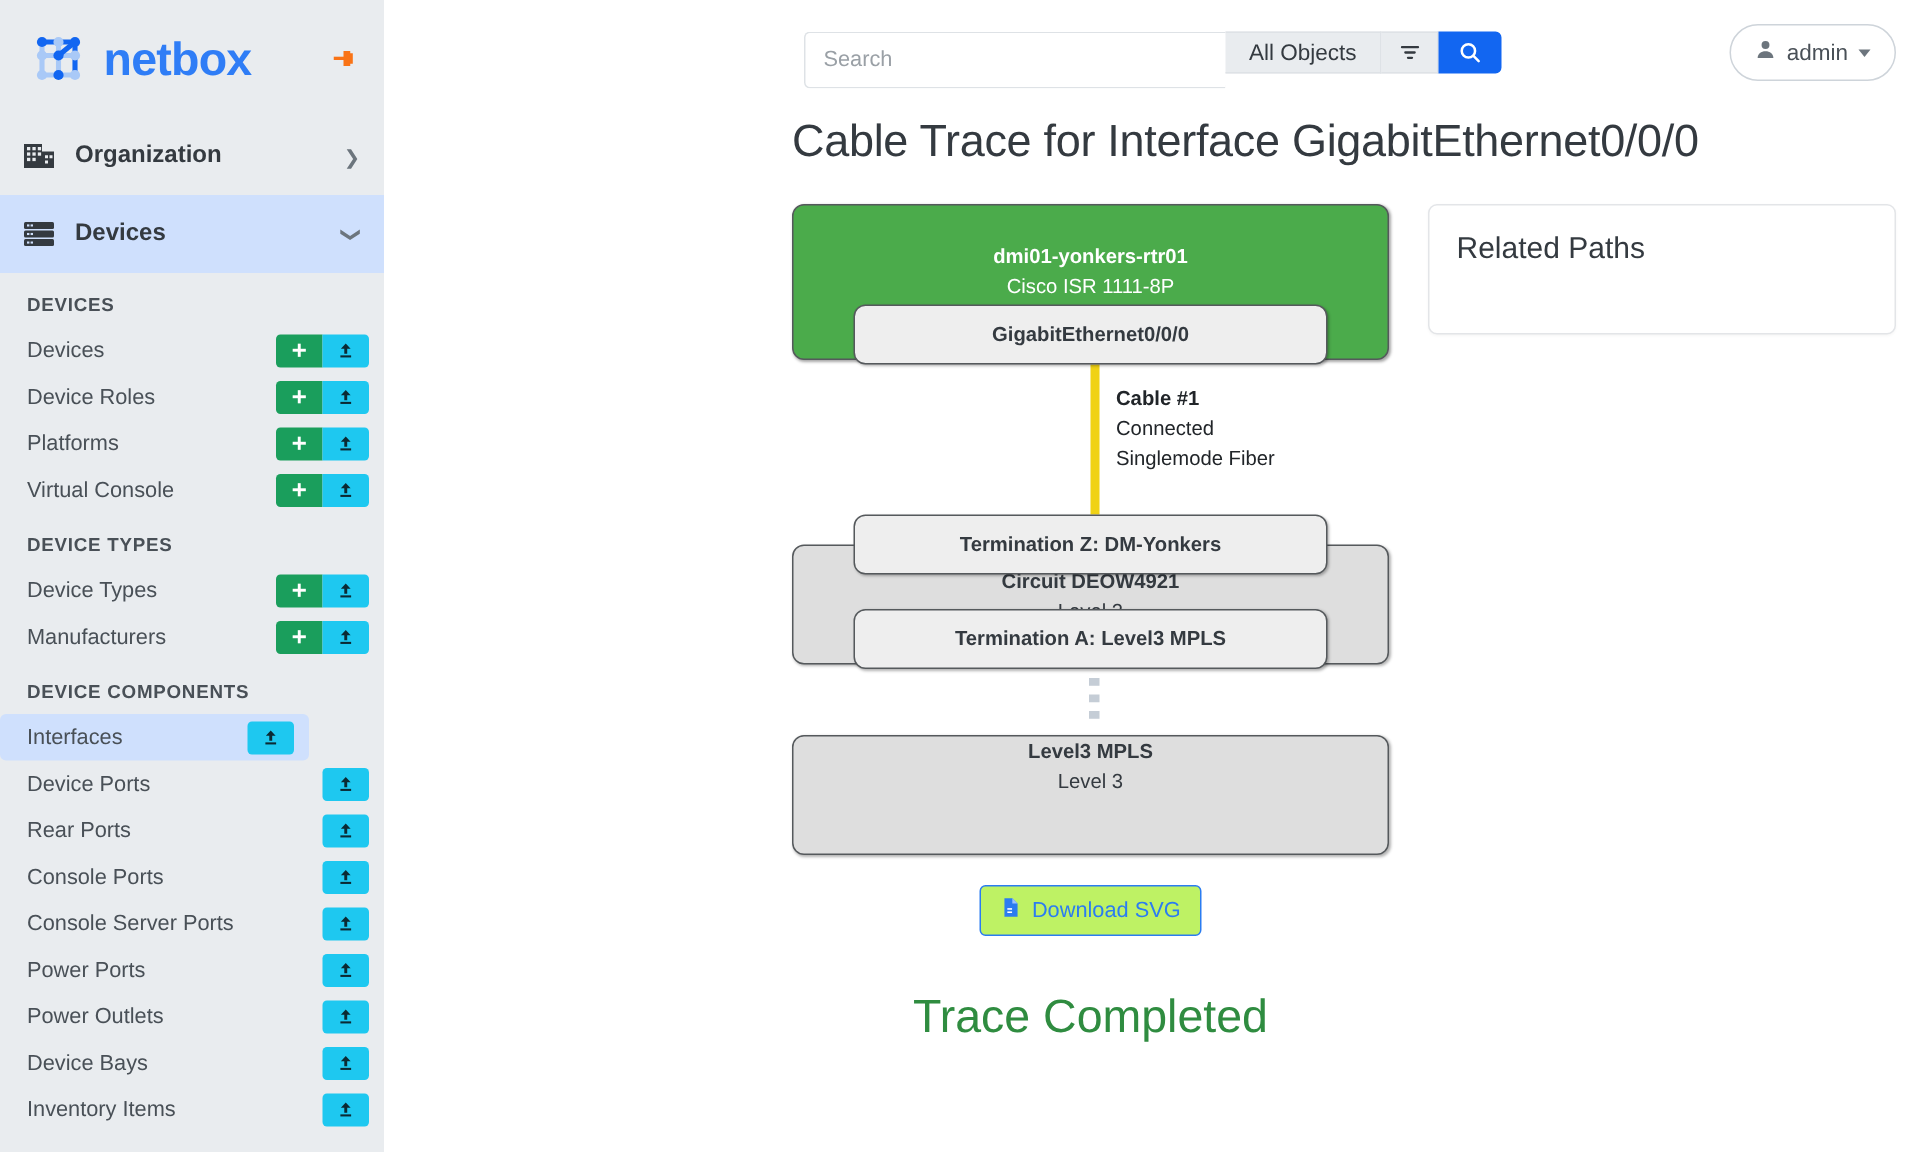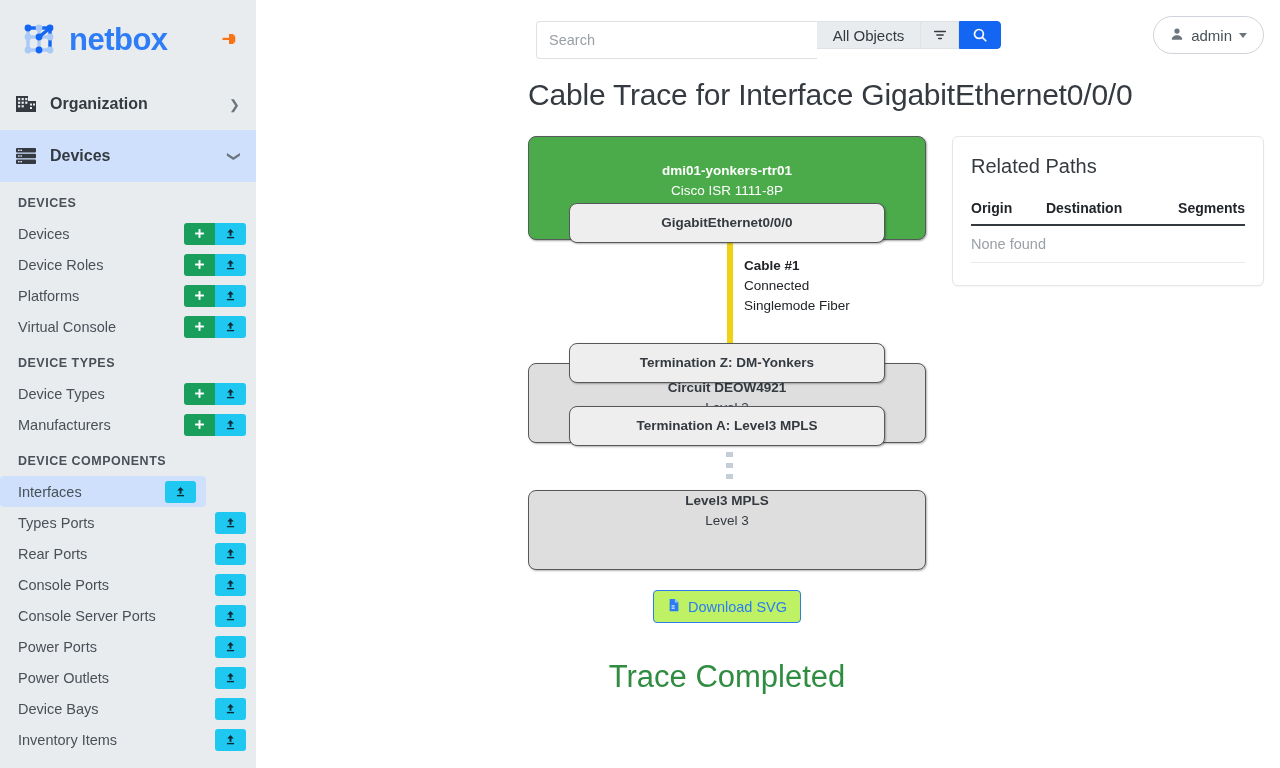--- a/index.html
+++ b/index.html
@@ -437,21 +437,21 @@
               <span>
                 <svg viewBox="0 0 16 16" width="13" height="13" fill="#0b2a33">
                   <path d="M8 2.4l4 4.4H9.2v4.1H6.8V6.8H4z"></path>
                   <rect x="3.6" y="12.2" width="8.8" height="1.7"></rect>
                 </svg>
               </span>
             </div>
           </div>
         </div>
         <div class="nav-item">
-          <span class="nav-item-label">Types Ports</span>
+          <span class="nav-item-label">Device Ports</span>
           <div class="nav-btns">
             <div class="btn-import solo">
               <span>
                 <svg viewBox="0 0 16 16" width="13" height="13" fill="#0b2a33">
                   <path d="M8 2.4l4 4.4H9.2v4.1H6.8V6.8H4z"></path>
                   <rect x="3.6" y="12.2" width="8.8" height="1.7"></rect>
                 </svg>
               </span>
             </div>
           </div>
@@ -644,32 +644,18 @@
             </button>
           </div>
 
           <div class="trace-status">Trace Completed</div>
         </div>
       </div>
 
       <div class="side-col">
         <div class="card">
           <div class="card-title">Related Paths</div>
-          <table class="paths">
-            <thead>
-              <tr>
-                <th class="col-origin">Origin</th>
-                <th class="col-dest">Destination</th>
-                <th>Segments</th>
-              </tr>
-            </thead>
-            <tbody>
-              <tr>
-                <td colspan="3">None found</td>
-              </tr>
-            </tbody>
-          </table>
         </div>
       </div>
 
     </div>
   </main>
 </div>
 
 </body></html>

